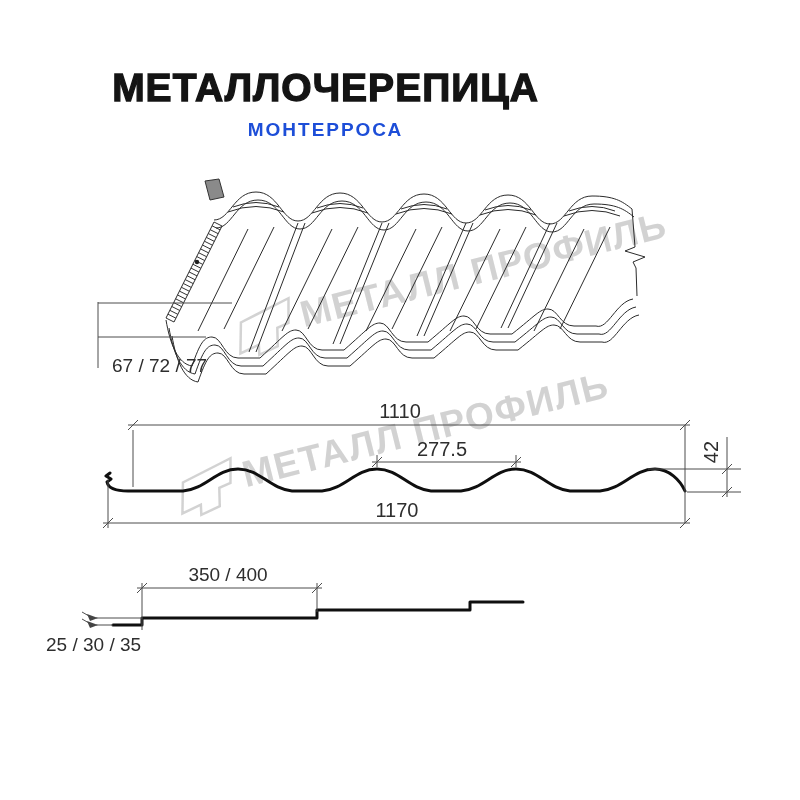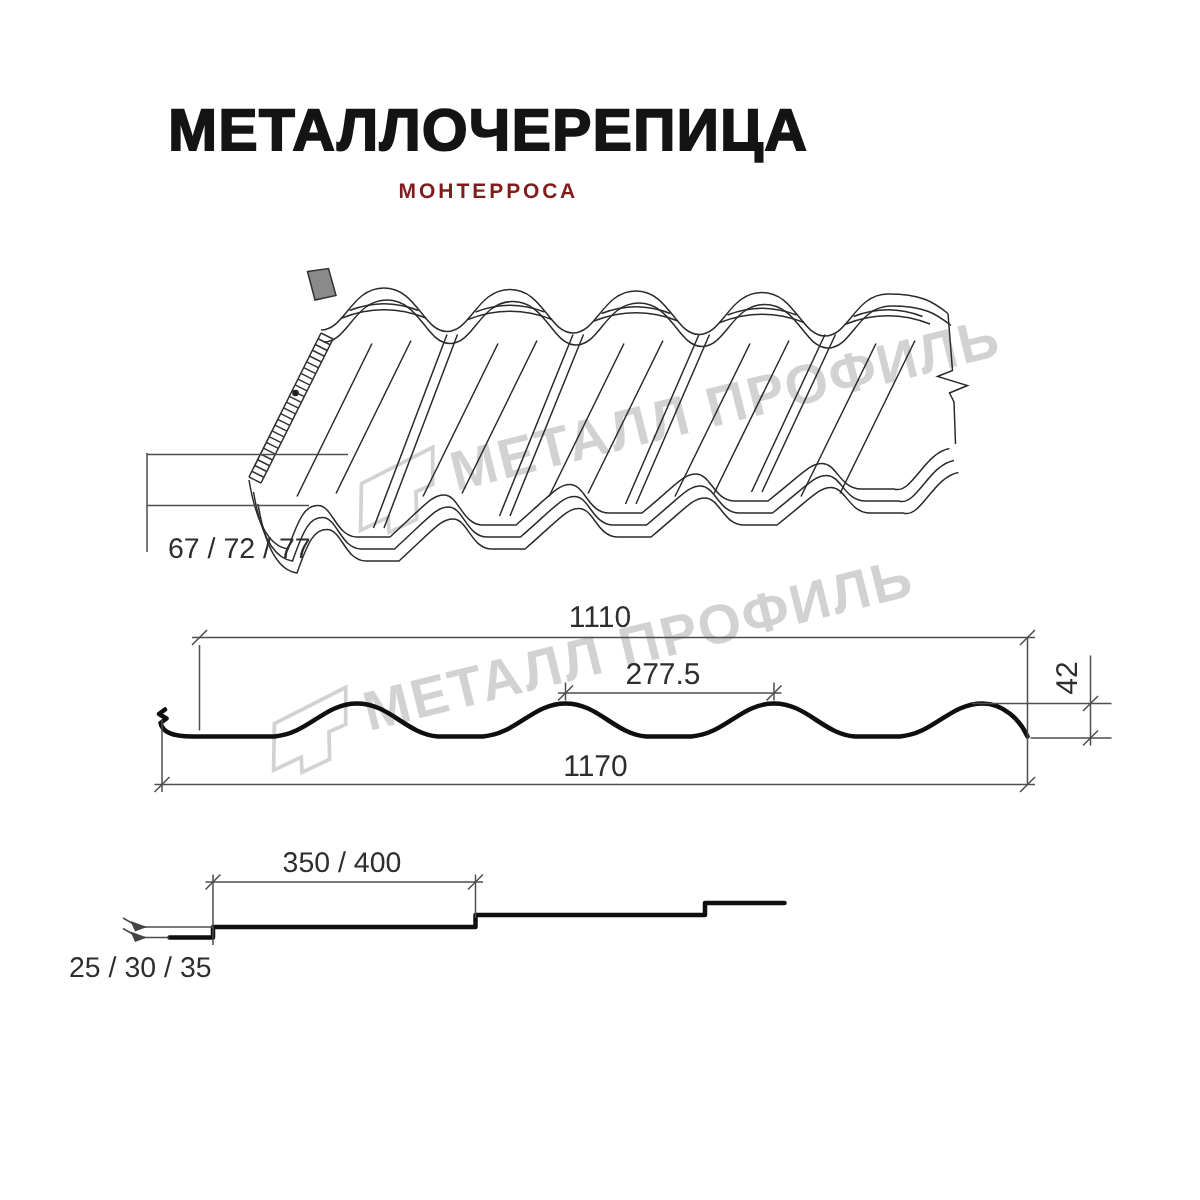--- a/index.html
+++ b/index.html
@@ -1,20 +1,20 @@
 <!DOCTYPE html>
 <html><head>
 <meta charset="utf-8">
 <style>
   html,body{margin:0;padding:0;background:#ffffff;}
   body{width:800px;height:800px;position:relative;font-family:"Liberation Sans",sans-serif;overflow:hidden;}
   .header{position:absolute;top:0;left:0;width:651px;text-align:center;}
   .title{margin-top:66px;font-size:39px;font-weight:bold;letter-spacing:1px;color:#141414;
          -webkit-text-stroke:1.3px #141414;}
-  .subtitle{margin-top:9px;font-size:14px;font-weight:bold;letter-spacing:2px;color:#7f1d1d;}
+  .subtitle{margin-top:9px;font-size:19px;font-weight:bold;letter-spacing:2px;color:#1d4ed8;}
   svg{position:absolute;top:0;left:0;}
   text{font-family:"Liberation Sans",sans-serif;fill:#2e2e2e;}
   .thin{stroke:#2b2b2b;stroke-width:1;fill:none;}
   .dim{stroke:#4d4d4d;stroke-width:1;fill:none;}
   .thick{stroke:#0f0f0f;stroke-width:3;fill:none;stroke-linejoin:round;stroke-linecap:round;}
   .wm{opacity:0.85;}
   .wm text{fill:#cbcbcb;font-weight:bold;letter-spacing:1.5px;font-size:37px;}
   .wm path{stroke:#cbcbcb;stroke-width:2.5;fill:none;}
 </style>
 </head>

